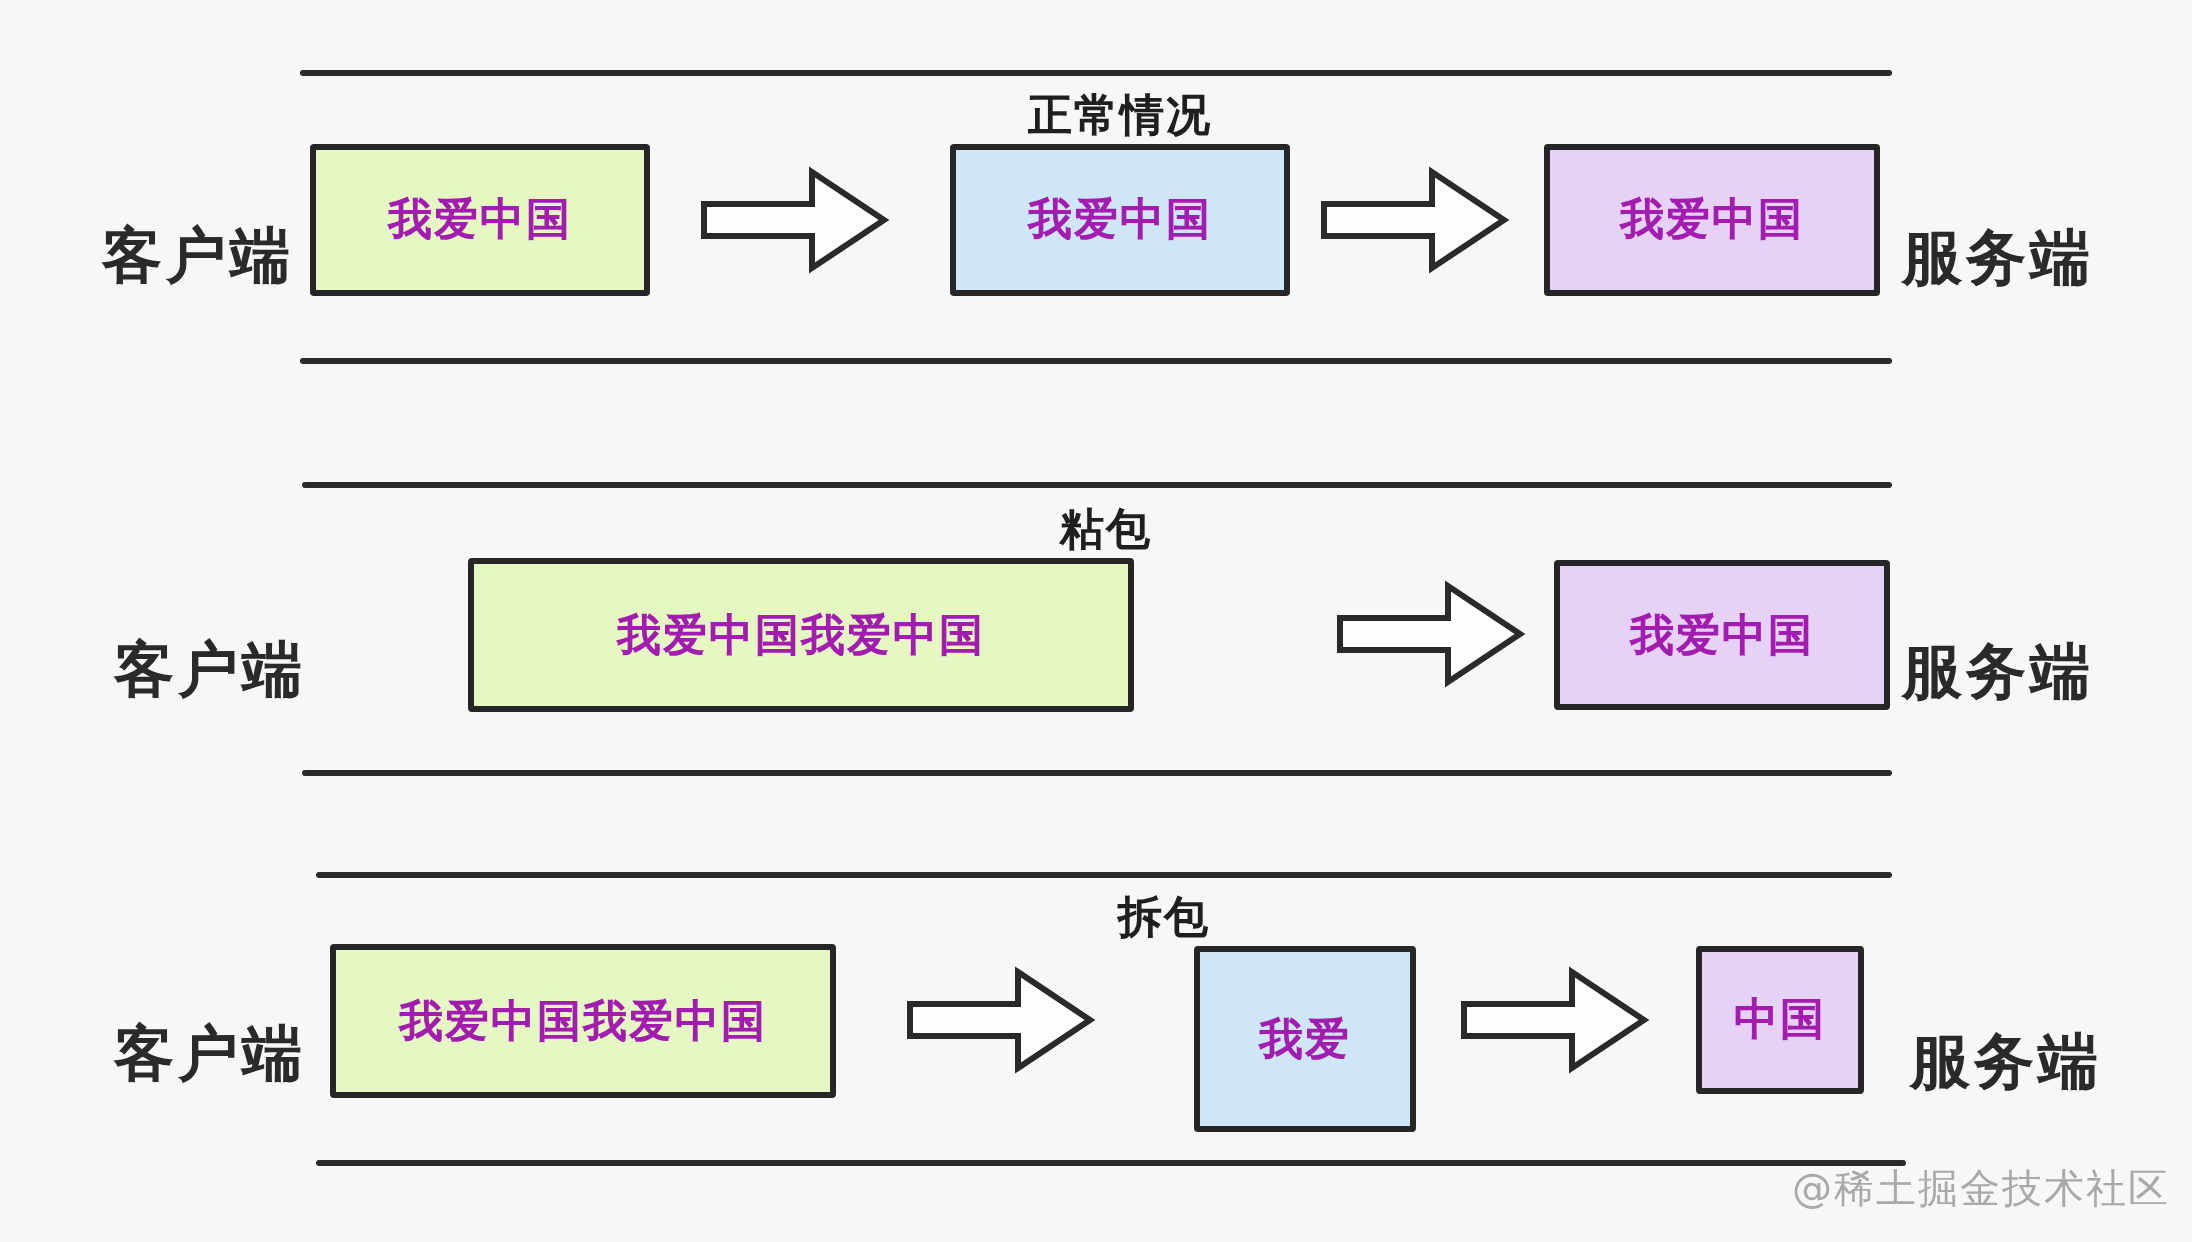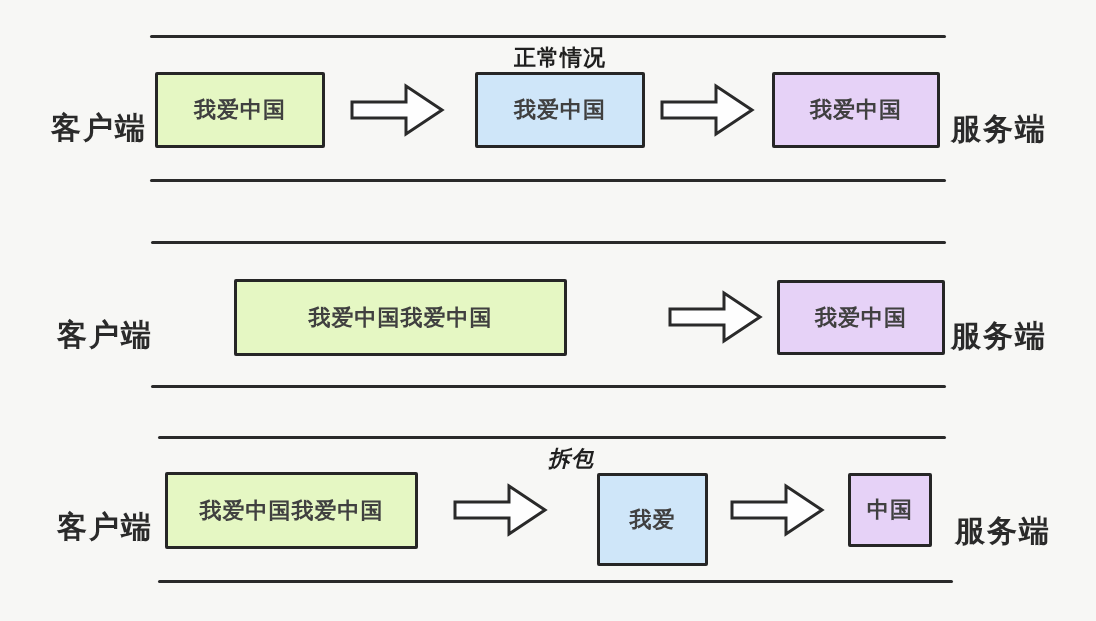--- a/index.html
+++ b/index.html
@@ -14,21 +14,21 @@
     position:absolute; width:220px; text-align:center;
     font-size:22px; font-weight:bold; color:#1f1f1f; letter-spacing:1px;
   }
   .side-label {
     position:absolute; width:110px; text-align:center;
     font-size:30px; font-weight:bold; color:#2a2a2a; letter-spacing:2px;
   }
   .pkt {
     position:absolute; border:3px solid #262626; border-radius:2px;
     display:flex; align-items:center; justify-content:center;
-    font-size:22px; font-weight:bold; color:#404040; letter-spacing:1px;
+    font-size:22px; font-weight:bold; color:#a21caf; letter-spacing:1px;
     box-sizing:border-box;
   }
   .arrow { position:absolute; width:96px; height:56px; }
   .watermark {
     position:absolute; left:890px; top:581px; width:195px;
     text-align:right; font-size:20px; color:#a9a9a9; letter-spacing:1px;
   }
 </style>
 </head>
 <body>
@@ -59,40 +59,41 @@
     </svg>
 
     <div class="pkt" style="left: 772px; top: 72px; width: 168px; height: 76px; background-color: rgb(230, 210, 247);">
       <span>我爱中国</span>
     </div>
   </div>
 
   <div class="lane">
     <div class="hline" style="left:151px; top:241px; width:795px;"></div>
     <div class="hline" style="left:151px; top:385px; width:795px;"></div>
+    <div class="lane-title" style="left:443px; top:250px;">粘包</div>
     <div class="side-label" style="left:50px; top:315px;">客户端</div>
     <div class="side-label" style="left:944px; top:316px;">服务端</div>
 
     <div class="pkt" style="left: 234px; top: 279px; width: 333px; height: 77px; background-color: rgb(229, 247, 195);">
       <span>我爱中国我爱中国</span>
     </div>
 
     <svg class="arrow" style="left:668px; top:289px;" viewBox="0 0 96 56">
       <polygon points="2,20 56,20 56,4 92,28 56,52 56,36 2,36" fill="#fefefe" stroke="#2a2a2a" stroke-width="3" stroke-linejoin="miter"></polygon>
     </svg>
 
     <div class="pkt" style="left: 777px; top: 280px; width: 168px; height: 75px; background-color: rgb(230, 210, 247);">
       <span>我爱中国</span>
     </div>
   </div>
 
   <div class="lane">
     <div class="hline" style="left:158px; top:436px; width:788px;"></div>
     <div class="hline" style="left:158px; top:580px; width:795px;"></div>
-    <div class="lane-title" style="left:461px; top:444px;font-style:italic;">拆包</div>
+    <div class="lane-title" style="left:472px; top:444px;">拆包</div>
     <div class="side-label" style="left:50px; top:507px;">客户端</div>
     <div class="side-label" style="left:948px; top:511px;">服务端</div>
 
     <div class="pkt" style="left: 165px; top: 472px; width: 253px; height: 77px; background-color: rgb(229, 247, 195);">
       <span>我爱中国我爱中国</span>
     </div>
 
     <svg class="arrow" style="left:453px; top:482px;" viewBox="0 0 96 56">
       <polygon points="2,20 56,20 56,4 92,28 56,52 56,36 2,36" fill="#fefefe" stroke="#2a2a2a" stroke-width="3" stroke-linejoin="miter"></polygon>
     </svg>
@@ -103,13 +104,14 @@
 
     <svg class="arrow" style="left:730px; top:482px;" viewBox="0 0 96 56">
       <polygon points="2,20 56,20 56,4 92,28 56,52 56,36 2,36" fill="#fefefe" stroke="#2a2a2a" stroke-width="3" stroke-linejoin="miter"></polygon>
     </svg>
 
     <div class="pkt" style="left: 848px; top: 473px; width: 84px; height: 74px; background-color: rgb(230, 210, 247);">
       <span>中国</span>
     </div>
   </div>
 
+  <div class="watermark">@稀土掘金技术社区</div>
 </div>
 
 </body></html>

